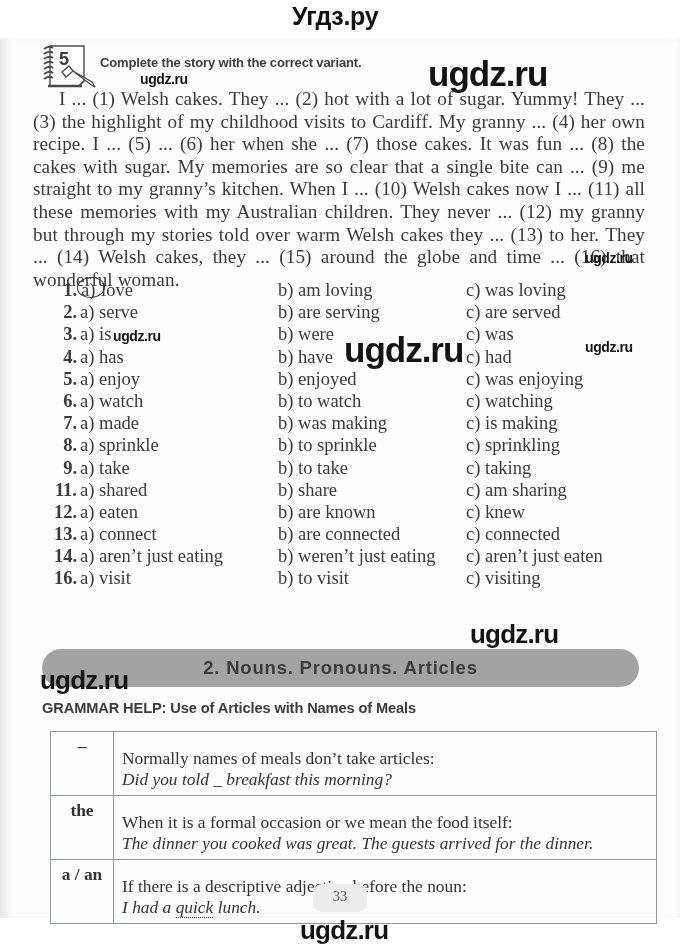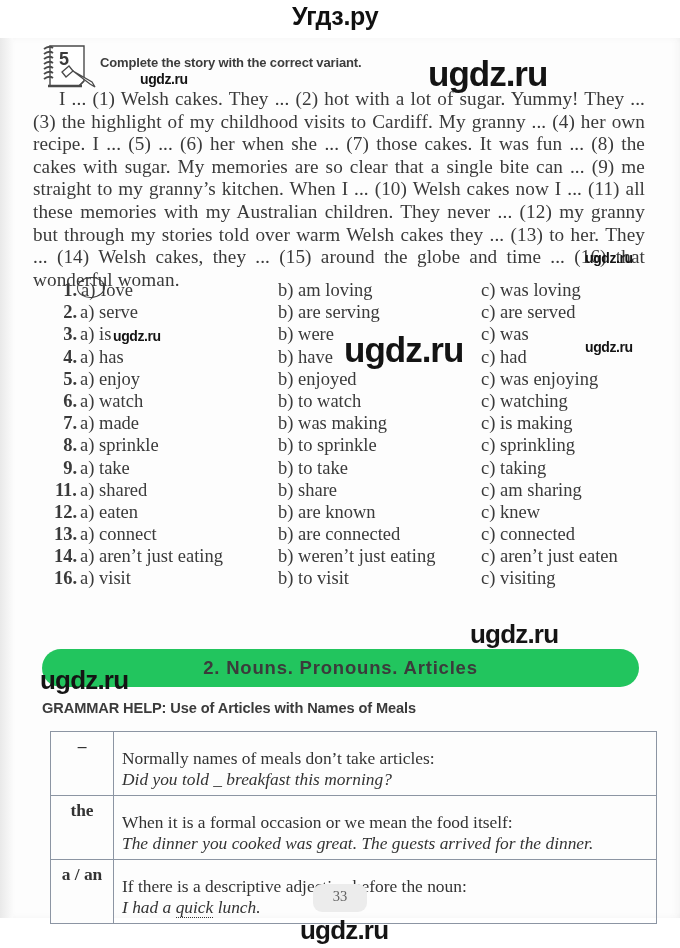--- a/index.html
+++ b/index.html
@@ -94,42 +94,42 @@
     white-space: nowrap;
   }
   .opt-num {
     position: absolute;
     left: 0; width: 30px;
     text-align: right;
     font-weight: bold;
   }
   .opt-a { position: absolute; left: 33px; }
   .opt-b { position: absolute; left: 231px; }
-  .opt-c { position: absolute; left: 419px; margin-left: 15px; }
+  .opt-c { position: absolute; left: 419px; }
   .opt-a.circled .mark {
     position: relative;
     display: inline-block;
     padding: 0 1px;
   }
   .opt-a.circled .mark:after {
     content: "";
     position: absolute;
     left: -3px; top: -2px;
     width: 26px; height: 19px;
     border: 1.6px solid #3a3a3a;
     border-radius: 50%;
     transform: rotate(-4deg);
   }
 
   
   #section-banner {
     position: absolute;
     left: 42px; top: 649px;
     width: 597px; height: 38px;
-    background: #22c55e;
+    background: #a3a3a3;
     border-radius: 19px;
   }
   #section-banner-title {
     position: absolute;
     left: 0; top: 0;
     width: 100%;
     text-align: center;
     line-height: 38px;
     font-family: "Liberation Sans", sans-serif;
     font-weight: bold;

